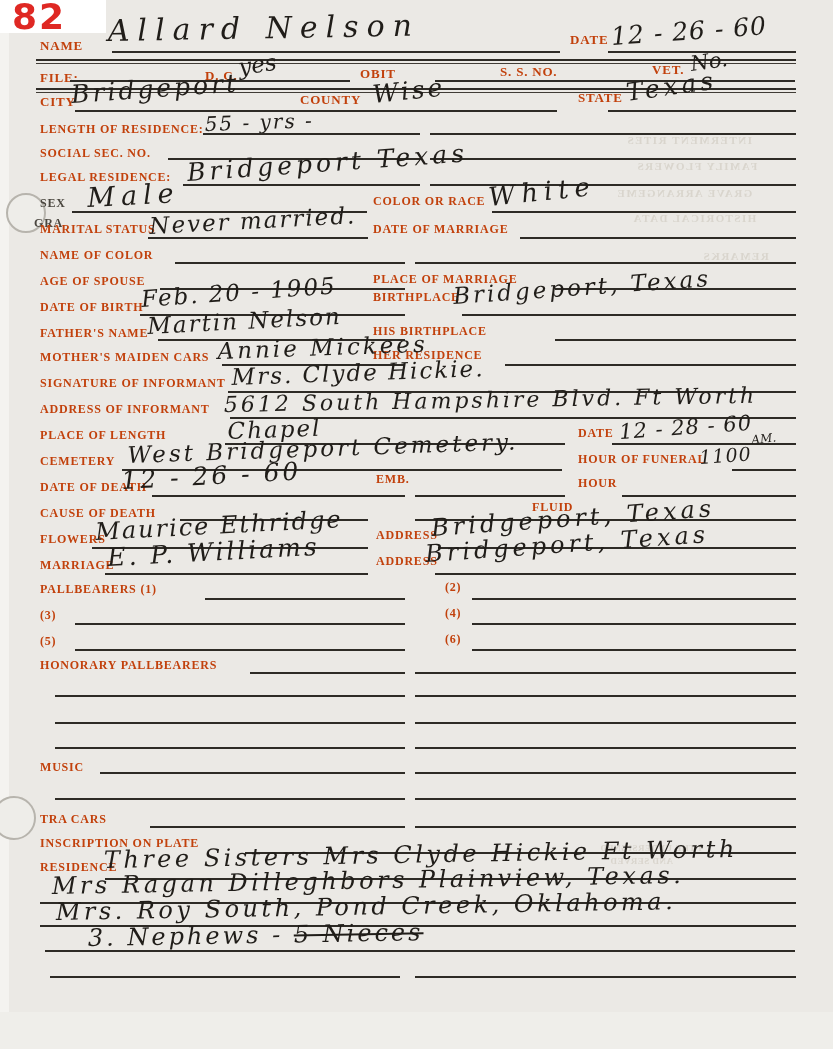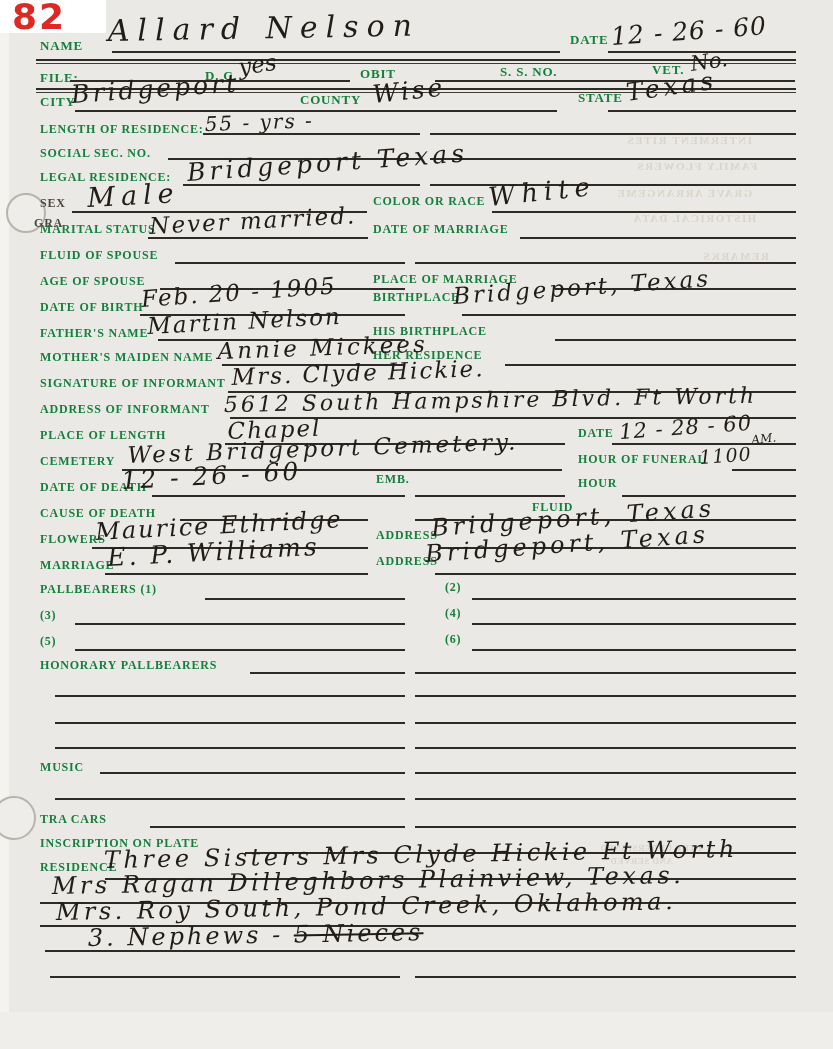--- a/index.html
+++ b/index.html
@@ -4,21 +4,21 @@
 <style>
   html,body{margin:0;padding:0;background:#c9c7c2;}
   .page{position:relative;width:833px;height:1049px;background:#ebe9e5;overflow:hidden;
         font-family:"Liberation Serif", serif;}
   .edge-left{position:absolute;left:0;top:0;width:9px;height:100%;background:#f4f3f0;}
   .edge-bottom{position:absolute;left:0;top:1012px;width:100%;height:37px;background:#efeeea;}
   .stamp-patch{position:absolute;left:0;top:0;width:106px;height:33px;background:#ffffff;}
   .stamp{position:absolute;left:12px;top:-4px;font-family:"DejaVu Sans",sans-serif;
          font-weight:700;font-size:36px;letter-spacing:2px;color:#df2823;}
   .lbl{position:absolute;font-weight:700;font-size:12px;letter-spacing:0.8px;
-       color:#15803d;white-space:nowrap;}
+       color:#c2410c;white-space:nowrap;}
   .lbl.big{font-size:13px;}
   .lbl.faded{color:#4a463f;}
   .ln{position:absolute;height:2px;background:#2e2b26;}
   .ln.thin{height:1px;background:#403c36;}
   .hw{position:absolute;font-family:"DejaVu Serif",serif;font-style:italic;
       color:#201d19;white-space:nowrap;transform-origin:left bottom;line-height:1;}
   .strike{text-decoration:line-through;text-decoration-thickness:2px;}
   .bleed{position:absolute;font-weight:700;font-size:11px;letter-spacing:1.5px;
          color:#d9d5cd;transform:scaleX(-1);white-space:nowrap;}
   .bleed.sm{font-size:9px;letter-spacing:0.5px;}
@@ -97,21 +97,21 @@
   <div class="ln" style="left:72px;top:211px;width:295px"></div>
   <div class="ln" style="left:492px;top:211px;width:304px"></div>
   <div class="lbl faded" style="left:34px;top:216px">GRA</div>
 
   <div class="lbl" style="left:40px;top:222px">MARITAL STATUS</div>
   <div class="lbl" style="left:373px;top:222px">DATE OF MARRIAGE</div>
   <div class="hw" style="left:150px;top:215px;font-size:23px;letter-spacing:2px;transform:rotate(-3deg)">Never married.</div>
   <div class="ln" style="left:148px;top:237px;width:220px"></div>
   <div class="ln" style="left:520px;top:237px;width:276px"></div>
 
-  <div class="lbl" style="left:40px;top:248px">FLUID OF SPOUSE</div>
+  <div class="lbl" style="left:40px;top:248px">NAME OF COLOR</div>
   <div class="ln" style="left:175px;top:262px;width:230px"></div>
   <div class="ln" style="left:415px;top:262px;width:381px"></div>
 
   <div class="lbl" style="left:40px;top:274px">AGE OF SPOUSE</div>
   <div class="lbl" style="left:373px;top:272px">PLACE OF MARRIAGE</div>
   <div class="ln" style="left:160px;top:288px;width:245px"></div>
   <div class="ln" style="left:555px;top:288px;width:241px"></div>
 
   <div class="lbl" style="left:40px;top:300px">DATE OF BIRTH</div>
   <div class="lbl" style="left:373px;top:290px">BIRTHPLACE</div>
@@ -119,21 +119,21 @@
   <div class="hw" style="left:454px;top:285px;font-size:23px;letter-spacing:3px;transform:rotate(-4deg)">Bridgeport, Texas</div>
   <div class="ln" style="left:140px;top:314px;width:265px"></div>
   <div class="ln" style="left:462px;top:314px;width:334px"></div>
 
   <div class="lbl" style="left:40px;top:326px">FATHER'S NAME</div>
   <div class="lbl" style="left:373px;top:324px">HIS BIRTHPLACE</div>
   <div class="hw" style="left:148px;top:315px;font-size:23px;letter-spacing:2px;transform:rotate(-3deg)">Martin Nelson</div>
   <div class="ln" style="left:158px;top:339px;width:247px"></div>
   <div class="ln" style="left:555px;top:339px;width:241px"></div>
 
-  <div class="lbl" style="left:40px;top:350px">MOTHER'S MAIDEN NAME</div>
+  <div class="lbl" style="left:40px;top:350px">MOTHER'S MAIDEN CARS</div>
   <div class="lbl" style="left:373px;top:348px">HER RESIDENCE</div>
   <div class="hw" style="left:218px;top:340px;font-size:23px;letter-spacing:3px;transform:rotate(-2deg)">Annie Mickees</div>
   <div class="ln" style="left:222px;top:364px;width:183px"></div>
   <div class="ln" style="left:505px;top:364px;width:291px"></div>
 
   <div class="lbl" style="left:40px;top:376px">SIGNATURE OF INFORMANT</div>
   <div class="hw" style="left:232px;top:366px;font-size:23px;letter-spacing:2px;transform:rotate(-2deg)">Mrs. Clyde Hickie.</div>
   <div class="ln" style="left:228px;top:391px;width:568px"></div>
 
   <div class="lbl" style="left:40px;top:402px">ADDRESS OF INFORMANT</div>

